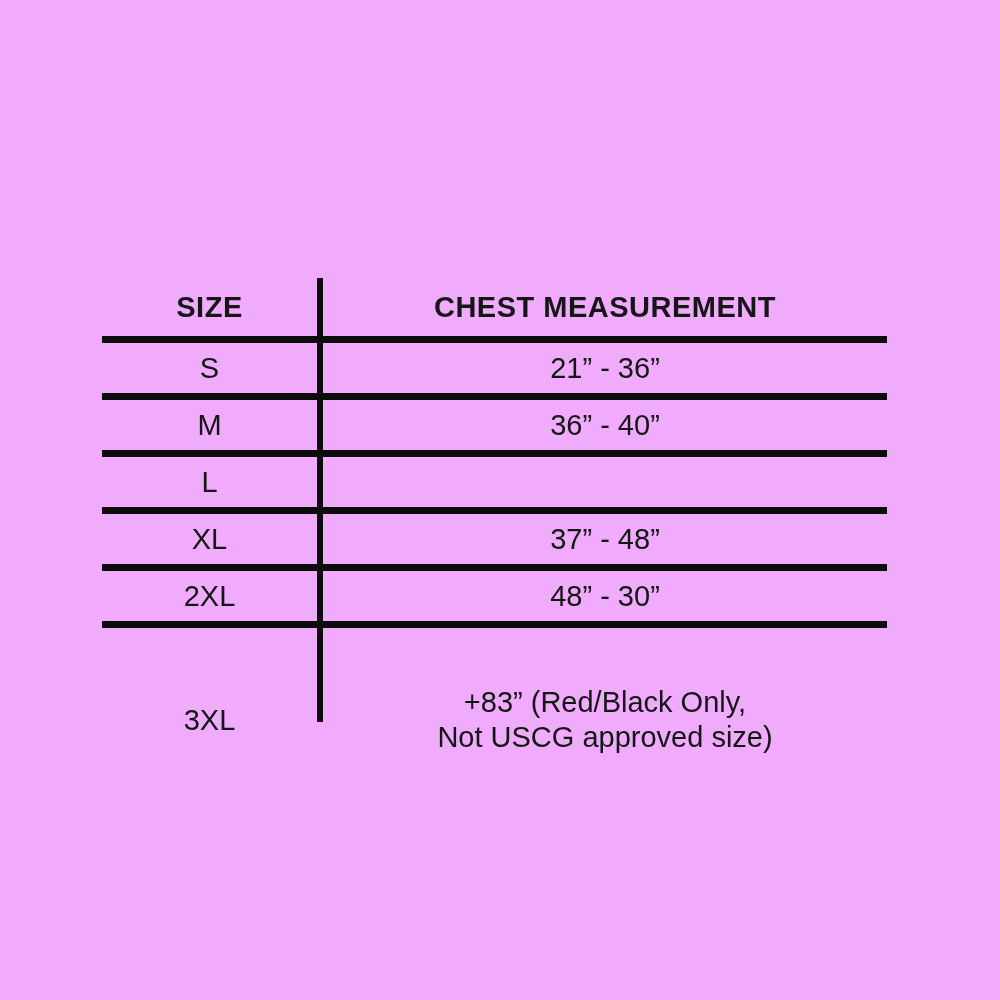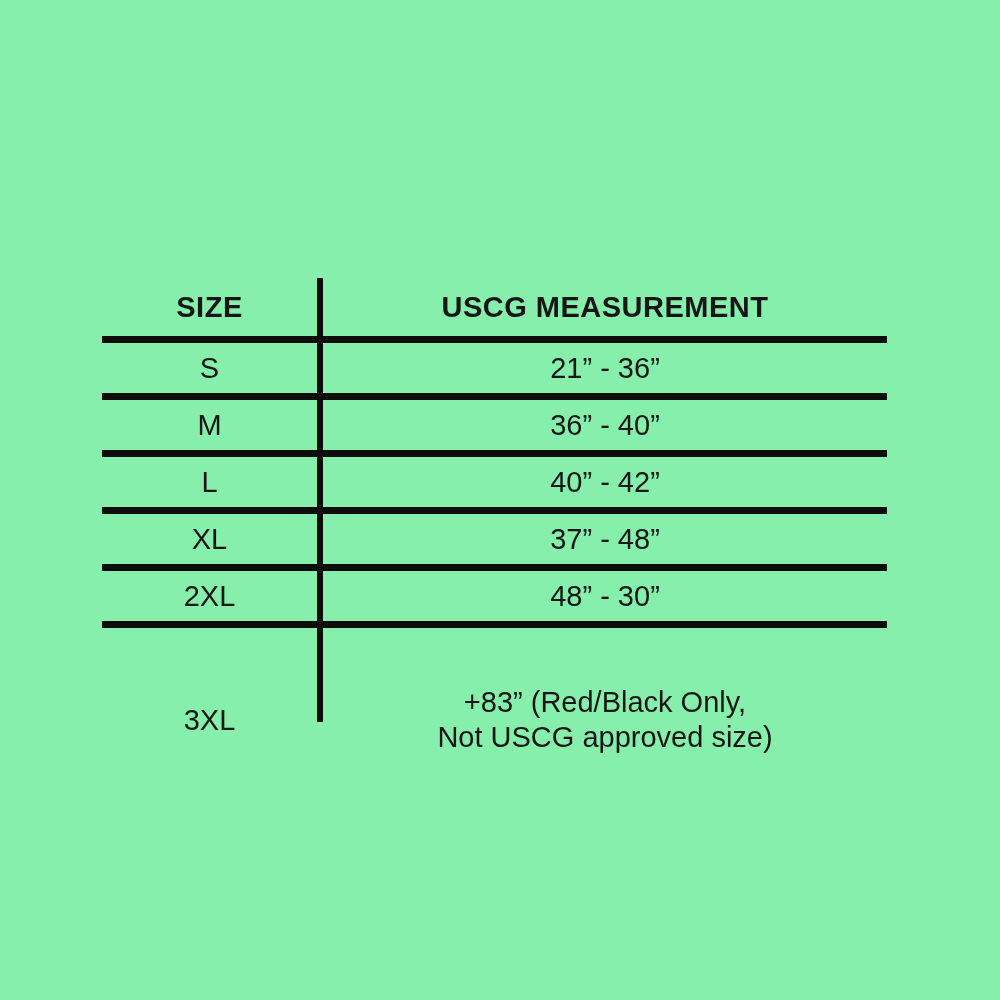--- a/index.html
+++ b/index.html
@@ -5,21 +5,21 @@
   html, body {
     margin: 0;
     padding: 0;
     background: #ffffff;
     font-family: "Liberation Sans", "DejaVu Sans", sans-serif;
   }
   .canvas {
     position: relative;
     width: 1000px;
     height: 1000px;
-    background: #86efac;
+    background: #f0abfc;
     overflow: hidden;
   }
   .size-table {
     position: absolute;
     left: 102px;
     top: 278px;
     width: 785px;
     color: #161616;
   }
   .col-divider {
@@ -57,36 +57,35 @@
 </head>
 <body>
 
 <div class="canvas">
   <div class="size-table">
 
     <div class="col-divider"></div>
 
     <div class="row header">
       <div class="cell size-col">SIZE</div>
-      <div class="cell chest-col">USCG MEASUREMENT</div>
+      <div class="cell chest-col">CHEST MEASUREMENT</div>
     </div>
 
     <div class="row data">
       <div class="cell size-col">S</div>
       <div class="cell chest-col">21” - 36”</div>
     </div>
 
     <div class="row data">
       <div class="cell size-col">M</div>
       <div class="cell chest-col">36” - 40”</div>
     </div>
 
     <div class="row data">
       <div class="cell size-col">L</div>
-      <div class="cell chest-col">40” - 42”</div>
     </div>
 
     <div class="row data">
       <div class="cell size-col">XL</div>
       <div class="cell chest-col">37” - 48”</div>
     </div>
 
     <div class="row data">
       <div class="cell size-col">2XL</div>
       <div class="cell chest-col">48” - 30”</div>

